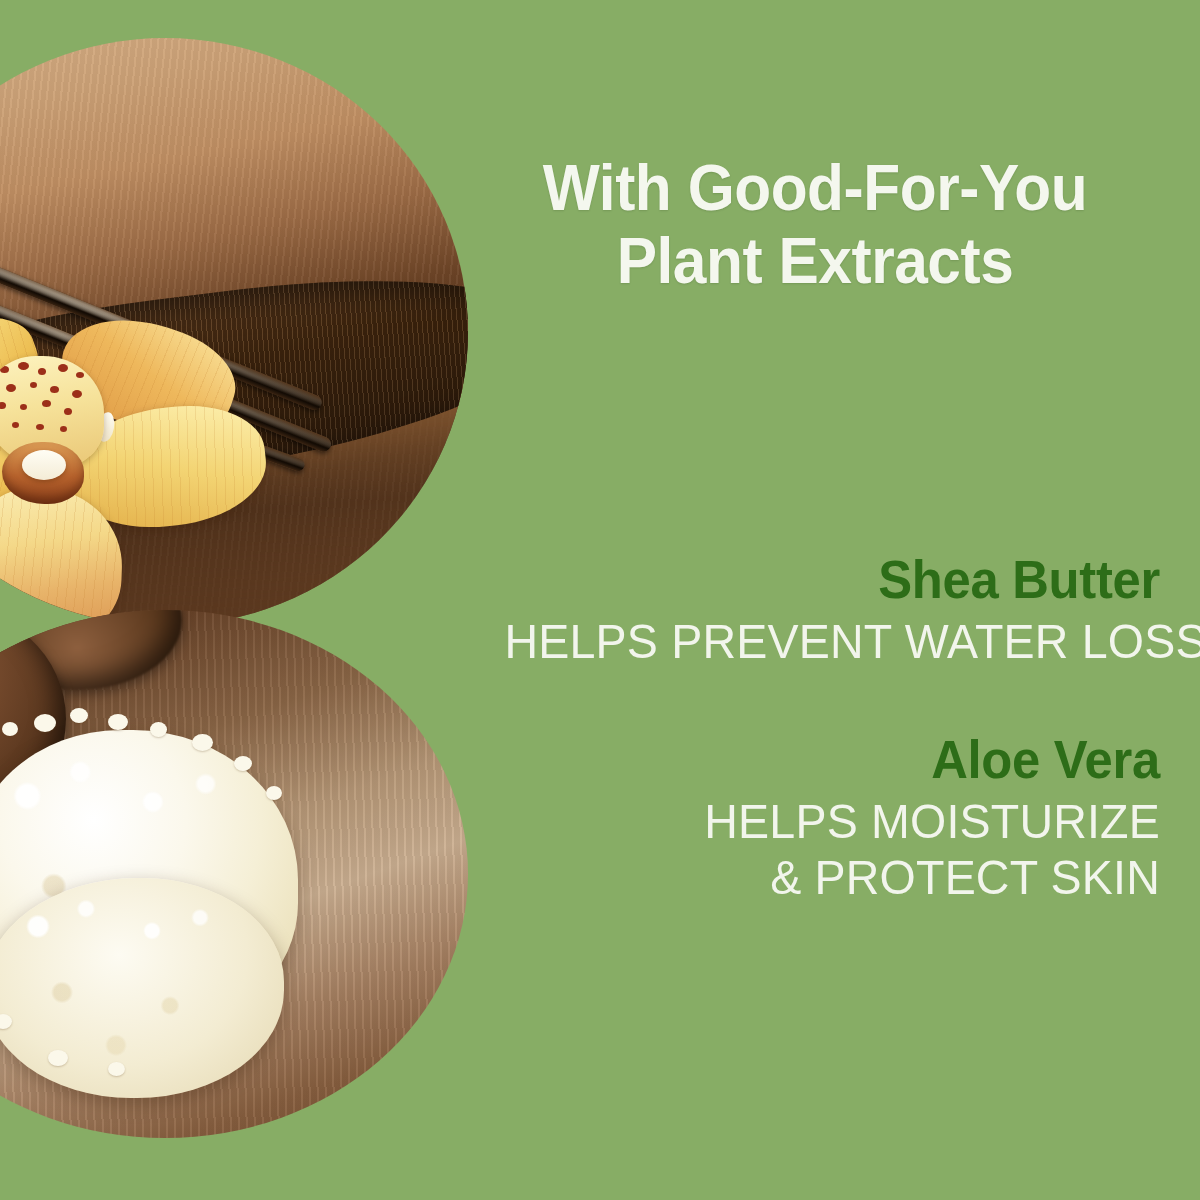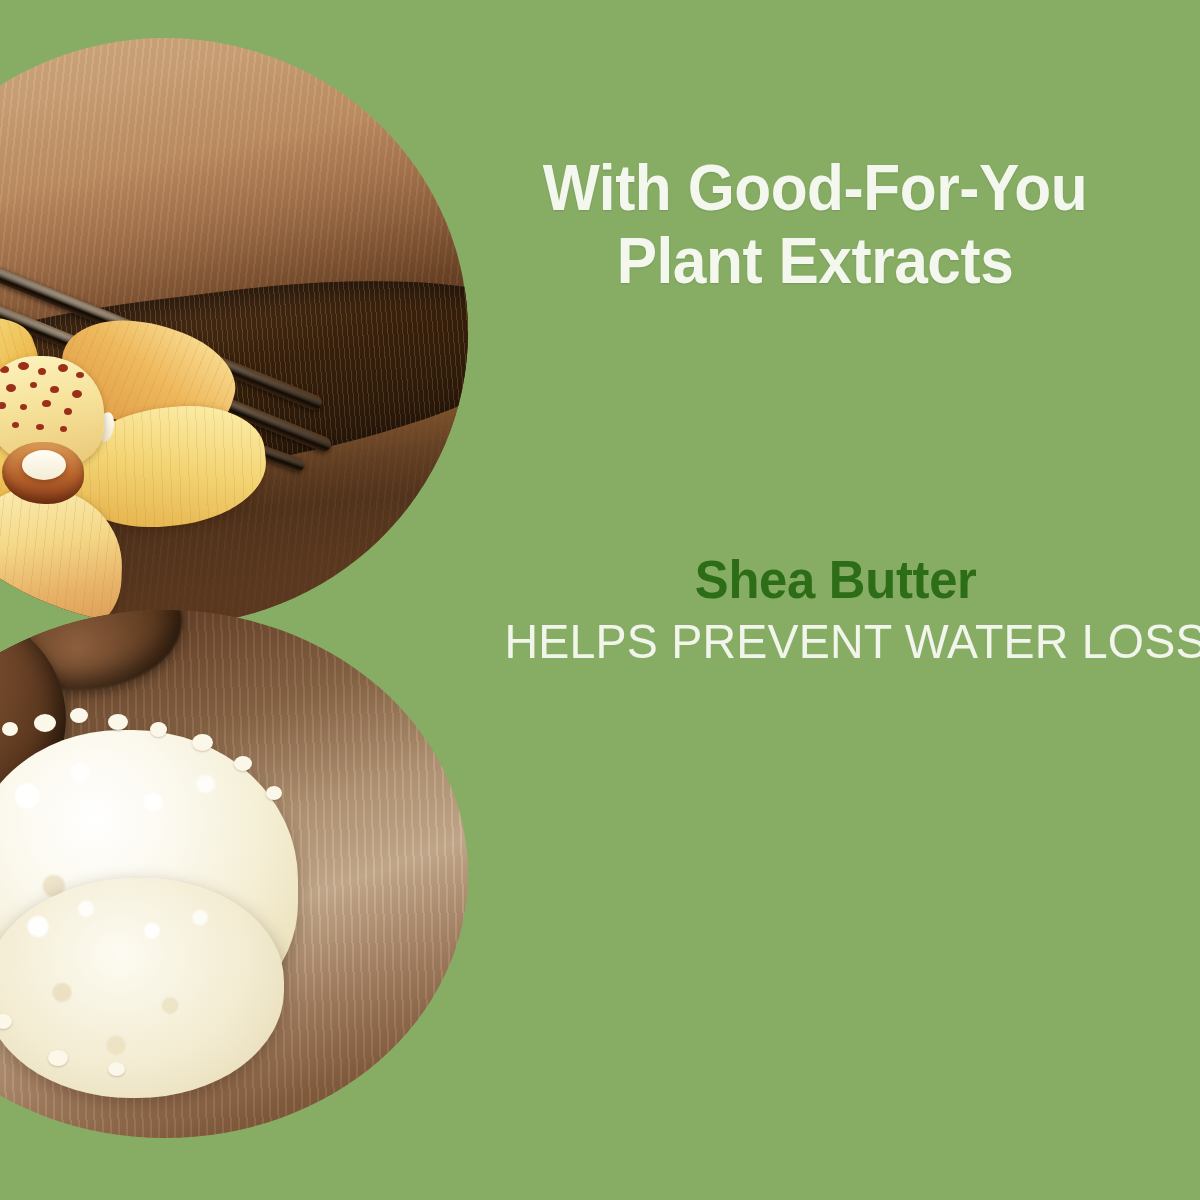--- a/index.html
+++ b/index.html
@@ -224,21 +224,21 @@
     font-weight:700;
     line-height:1.12;
     letter-spacing:-0.5px;
     text-align:center;
     transform:scaleX(.93);
     transform-origin:center;
     text-shadow:0 1px 2px rgba(40,60,25,.18);
   }
   .ingredient { position:absolute; right:0; width:690px; }
   #ing-vanilla { top:373px; }
-  #ing-shea    { top:550px;text-align:center; }
+  #ing-shea    { top:550px; }
   #ing-aloe    { top:730px; }
 
   .ing-name {
     color:#2d6d18;
     font-size:54px;
     font-weight:700;
     line-height:1.08;
     letter-spacing:-0.3px;
     transform:scaleX(.94);
     transform-origin:right center;
@@ -347,15 +347,22 @@
     </h1>
 
 
     <div class="ingredient" id="ing-shea">
       <div class="ing-name">Shea Butter</div>
       <div class="ing-benefit">
         <div>HELPS PREVENT WATER LOSS</div>
       </div>
     </div>
 
+    <div class="ingredient" id="ing-aloe">
+      <div class="ing-name">Aloe Vera</div>
+      <div class="ing-benefit">
+        <div>HELPS MOISTURIZE</div>
+        <div>&amp; PROTECT SKIN</div>
+      </div>
+    </div>
 
   </div>
 </div>
 
 </body></html>

